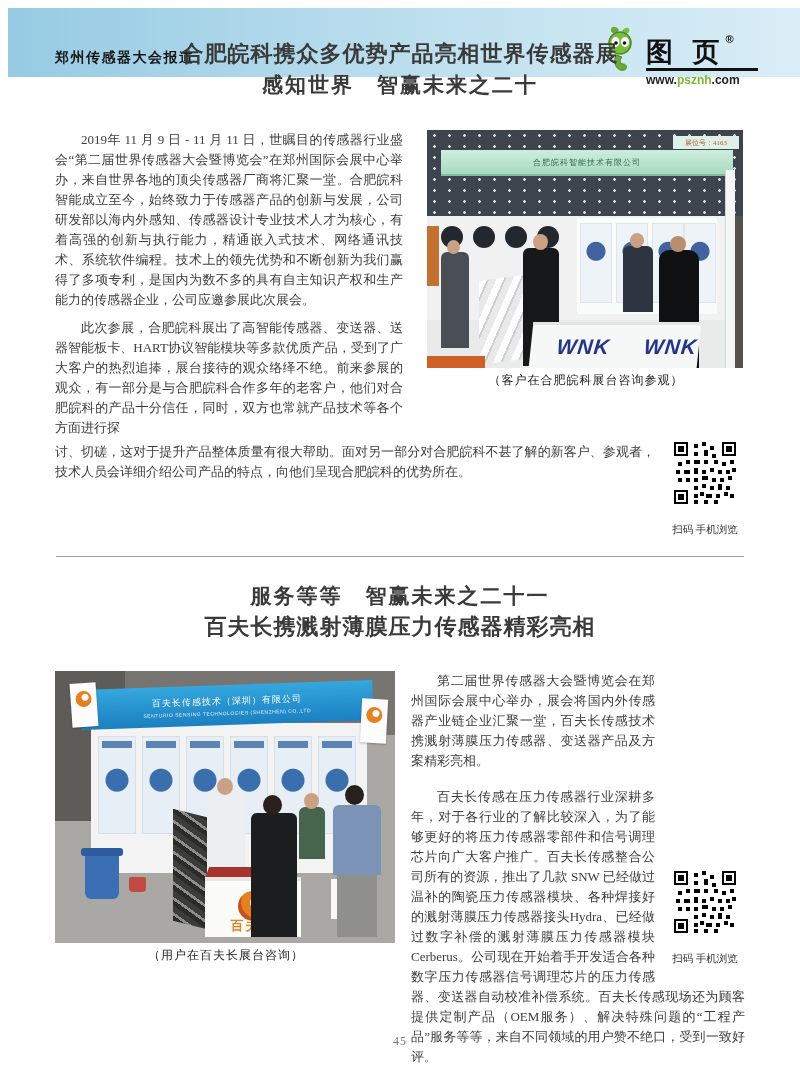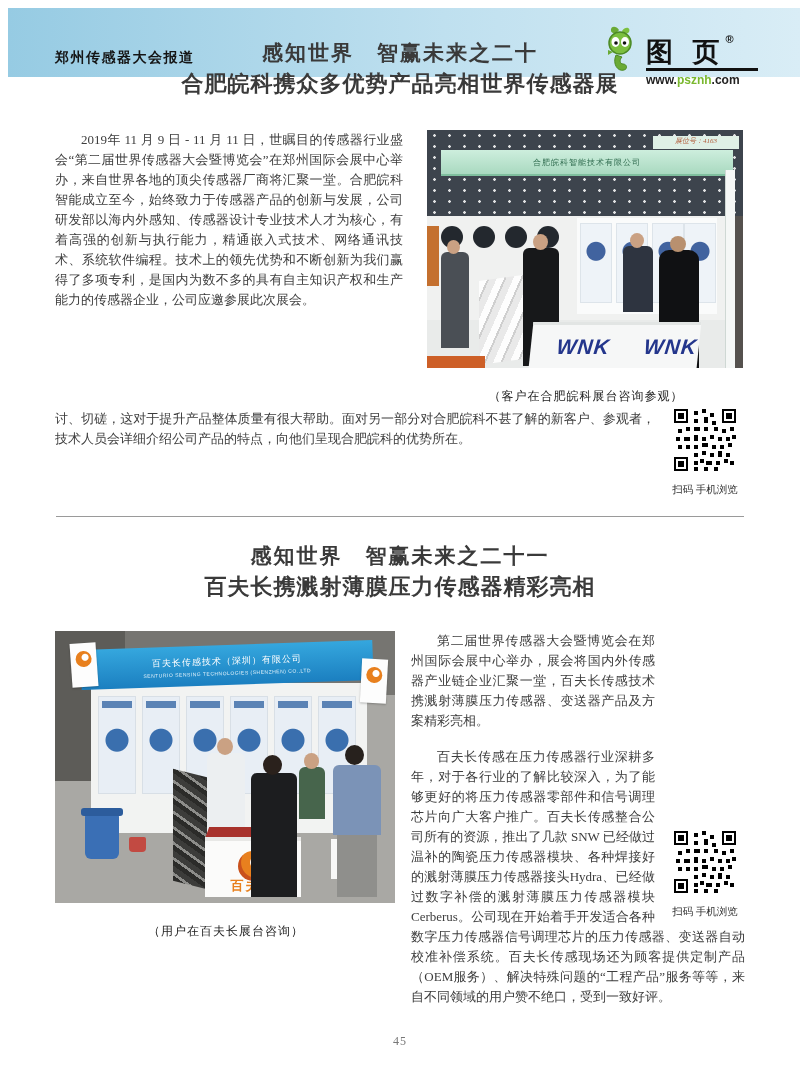--- a/index.html
+++ b/index.html
@@ -23,57 +23,57 @@
   .logo-url { font-family:"Liberation Sans","DejaVu Sans",sans-serif; font-weight:bold; font-size:12px; color:#222; }
   .logo-url .grn { color:#7ab82e; }
 
   
   .article { position:relative; }
   .ttl { text-align:center; font-family:"Liberation Sans","DejaVu Sans",sans-serif; color:#3a3a3a; }
   .ttl-1 { font-size:21px; font-weight:bold; letter-spacing:2px; line-height:30px; }
   .ttl-2 { font-size:22px; font-weight:bold; letter-spacing:1px; line-height:32px; }
   .body-copy { font-size:13px; line-height:20px; color:#3d3d3d; text-align:justify; }
   .indent { text-indent:2em; }
-  .caption { text-align:center; font-size:12px; color:#222; margin-top:20px; letter-spacing:1px; }
+  .caption { text-align:center; font-size:12px; color:#222; margin-top:4px; letter-spacing:1px; }
 
   
   .a1 { margin-top:38px; padding:0 55px; }
   .a1-row { display:flex; gap:24px; margin-top:30px; align-items:flex-start; }
   .a1-text { flex:1; min-width:0; }
   .a1-text .p2 { margin-top:8px; }
   .a1-fig { width:318px; flex:0 0 318px; }
   .a1-cont { margin-top:4px; }
   .a1-cont::after { content:""; display:block; clear:both; }
 
   
   .qr-block { float:right; width:80px; text-align:center; margin-left:10px; }
   .qr-block svg { width:62px; height:62px; display:block; margin:0 auto; }
-  .qr-label { font-size:10.5px; color:#333; margin-top:9px; white-space:nowrap; }
+  .qr-label { font-size:10.5px; color:#333; margin-top:16px; white-space:nowrap; }
   .qr2 { margin-top:200px; }
 
   .divider { border:none; border-top:1px solid #9a9a9a; width:688px; margin:16px auto 0; }
 
   
   .a2 { margin-top:24px; padding:0 55px; }
   .a2-row { display:flex; gap:14px; margin-top:28px; align-items:flex-start; }
   .a2-fig { width:342px; flex:0 0 342px; }
   .a2-text { flex:1; min-width:0; }
   .a2-text .p2 { margin-top:16px; }
 
   
   .photo1 { position:relative; width:316px; height:238px; overflow:hidden; background:#e9ebea; }
   .p1-ceiling { position:absolute; top:0; left:0; right:0; height:86px; background:#3d444d;
     background-image:radial-gradient(circle,rgba(255,255,255,.85) 1px,transparent 1.6px);
     background-size:15px 11px; }
   .p1-banner { position:absolute; top:20px; left:14px; right:10px; height:26px;
     background:linear-gradient(#cdeedd,#a9d9c0); border-bottom:2px solid #7fbf9e;
     display:flex; align-items:center; justify-content:center; }
   .p1-banner span { font-size:8px; color:#2f6b4e; letter-spacing:1px; }
-  .p1-tag { position:absolute; top:6px; right:4px; width:86px; height:13px; background:#dff0e6;
-    display:flex; align-items:flex-start; justify-content:center;font-style:italic; }
+  .p1-tag { position:absolute; top:6px; right:4px; width:66px; height:13px; background:#dff0e6;
+    display:flex; align-items:center; justify-content:center; }
   .p1-tag span { font-size:7px; color:#b2603f; }
   .p1-wall { position:absolute; top:86px; left:0; right:18px; height:104px; background:#f0f1f0; }
   .p1-post { position:absolute; top:40px; right:8px; width:10px; bottom:0; background:#f5f7f6; border-left:1px solid #cfd8d4; }
   .p1-darkside { position:absolute; top:86px; right:0; width:8px; bottom:0; background:#55514e; }
   .p1-logo-circle { position:absolute; width:22px; height:22px; border-radius:50%; background:#23282e; top:96px; }
   .p1-posterwall { position:absolute; top:88px; left:150px; width:140px; height:96px; background:#fafbfb; }
   .p1-poster { position:absolute; top:6px; width:30px; height:78px; background:#eef3f8;
     background-image:radial-gradient(circle at 50% 35%, #41639f 0 9px, transparent 10px); box-shadow:0 0 0 1px #dde4ea; }
   .p1-rack { position:absolute; left:52px; top:148px; width:44px; height:84px;
     background:repeating-linear-gradient(115deg,#fdfdfd 0 7px,#cfcfcf 7px 9px,#e9e9e9 9px 16px); transform:skewY(-8deg); }
@@ -185,26 +185,27 @@
       </svg>
       <div class="logo-col">
         <div class="logo-name"><span>图 页</span><sup>®</sup></div>
         <div class="logo-rule"></div>
         <div class="logo-url"><span>www.</span><span class="grn">psznh</span><span>.com</span></div>
       </div>
     </div>
   </div>
 
   <section class="article a1">
+    <h2 class="ttl ttl-2">合肥皖科携众多优势产品亮相世界传感器展</h2>
     <h2 class="ttl ttl-1">感知世界　智赢未来之二十</h2>
-    <h2 class="ttl ttl-2">合肥皖科携众多优势产品亮相世界传感器展</h2>
 
     <div class="a1-row">
       <div class="a1-text body-copy">
         <p class="indent">2019年 11 月 9 日 - 11 月 11 日，世瞩目的传感器行业盛会“第二届世界传感器大会暨博览会”在郑州国际会展中心举办，来自世界各地的顶尖传感器厂商将汇聚一堂。合肥皖科智能成立至今，始终致力于传感器产品的创新与发展，公司研发部以海内外感知、传感器设计专业技术人才为核心，有着高强的创新与执行能力，精通嵌入式技术、网络通讯技术、系统软件编程。技术上的领先优势和不断创新为我们赢得了多项专利，是国内为数不多的具有自主知识产权和生产能力的传感器企业，公司应邀参展此次展会。</p>
+        <p class="indent p2">此次参展，合肥皖科展出了高智能传感器、变送器、送器智能板卡、HART协议智能模块等多款优质产品，受到了广大客户的热烈追捧，展台接待的观众络绎不绝。前来参展的观众，有一部分是与合肥皖科合作多年的老客户，他们对合肥皖科的产品十分信任，同时，双方也常就产品技术等各个方面进行探</p>
       </div>
       <figure class="a1-fig">
         <div class="photo1">
           <div class="p1-ceiling"></div>
           <div class="p1-banner">
               <span>合肥皖科智能技术有限公司</span>
             </div>
           <div class="p1-tag">
               <span>展位号：4163</span>
             </div>
@@ -248,21 +249,21 @@
           </svg>
         <div class="qr-label">扫码  手机浏览</div>
       </div>
       <p>讨、切磋，这对于提升产品整体质量有很大帮助。面对另一部分对合肥皖科不甚了解的新客户、参观者，技术人员会详细介绍公司产品的特点，向他们呈现合肥皖科的优势所在。</p>
     </div>
   </section>
 
   <hr class="divider">
 
   <section class="article a2">
-    <h2 class="ttl ttl-1">感知世界　智赢未来之二十一</h2>
+    <h2 class="ttl ttl-1">服务等等　智赢未来之二十一</h2>
     <h2 class="ttl ttl-2">百夫长携溅射薄膜压力传感器精彩亮相</h2>
 
     <div class="a2-row">
       <figure class="a2-fig">
         <div class="photo2">
           <div class="p2-bgtop"></div>
           <div class="p2-bgcorner"></div>
           <div class="p2-wall"></div>
           <div class="p2-banner">
             <span class="bt1">百夫长传感技术（深圳）有限公司</span>

